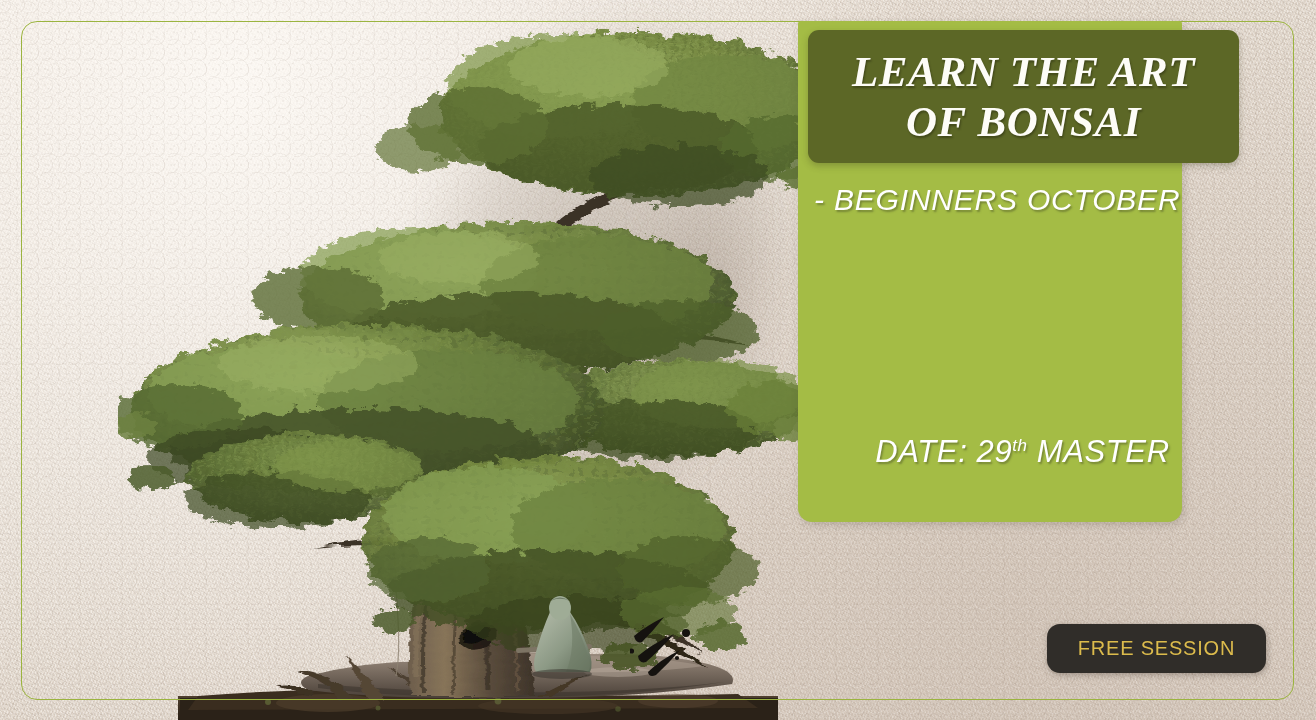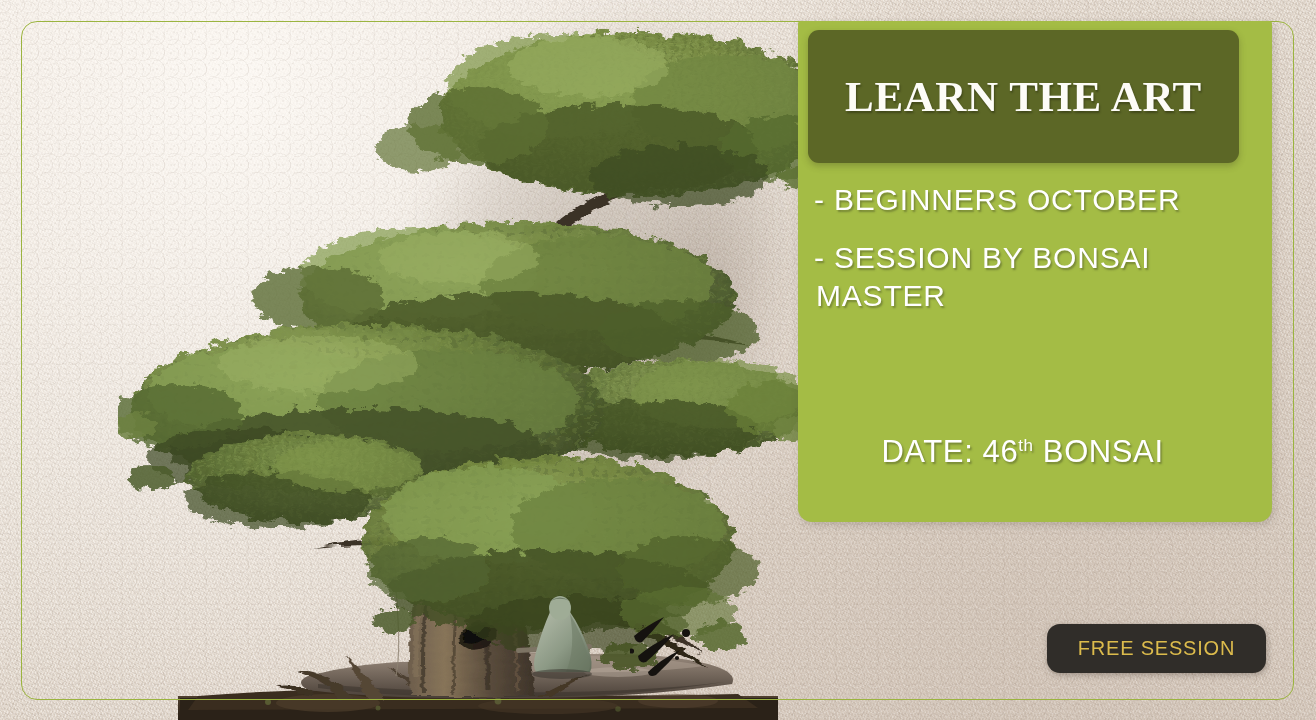--- a/index.html
+++ b/index.html
@@ -75,24 +75,25 @@
   .bonsai {
     position: absolute;
     left: 118px; top: 8px;
     width: 720px; height: 712px;
   }
 
   
   .panel {
     position: absolute;
     left: 798px; top: 21px;
-    width: 474px; height: 501px;
+    width: 384px; height: 501px;
     background: #a4bc45;
     border-radius: 3px 3px 14px 14px;
     box-shadow: 2px 3px 9px rgba(80,70,55,0.22);
+    font-style: italic;
   }
 
   .title-box {
     position: absolute;
     left: 10px; top: 9px;
     width: 431px; height: 133px;
     background: #5c6726;
     border-radius: 11px;
     box-shadow: 0 3px 7px rgba(60,58,30,0.30);
     display: flex;
@@ -435,30 +436,30 @@
     <circle cx="56" cy="21" r="4" fill="#15120f"></circle>
     <circle cx="1.5" cy="39" r="2.6" fill="#15120f"></circle>
     <circle cx="47" cy="46" r="2.1" fill="#15120f"></circle>
   </svg>
 
   <div class="panel">
 
     <div class="title-box">
       <div class="title-text">
         <div>LEARN THE ART</div>
+        <div>OF BONSAI</div>
       </div>
     </div>
 
     <div class="bullets">
       <div class="bullet">- BEGINNERS OCTOBER</div>
-      <div class="bullet">- SESSION BY BONSAI MASTER</div>
     </div>
 
     <div class="when">
-      <div class="when-line"><span>DATE: 46</span><sup>th</sup><span> BONSAI</span></div>
+      <div class="when-line"><span>DATE: 29</span><sup>th</sup><span> MASTER</span></div>
     </div>
   </div>
 
   <div class="pill">
     <span class="pill-text">FREE SESSION</span>
   </div>
 
 </div>
 
 </body></html>

